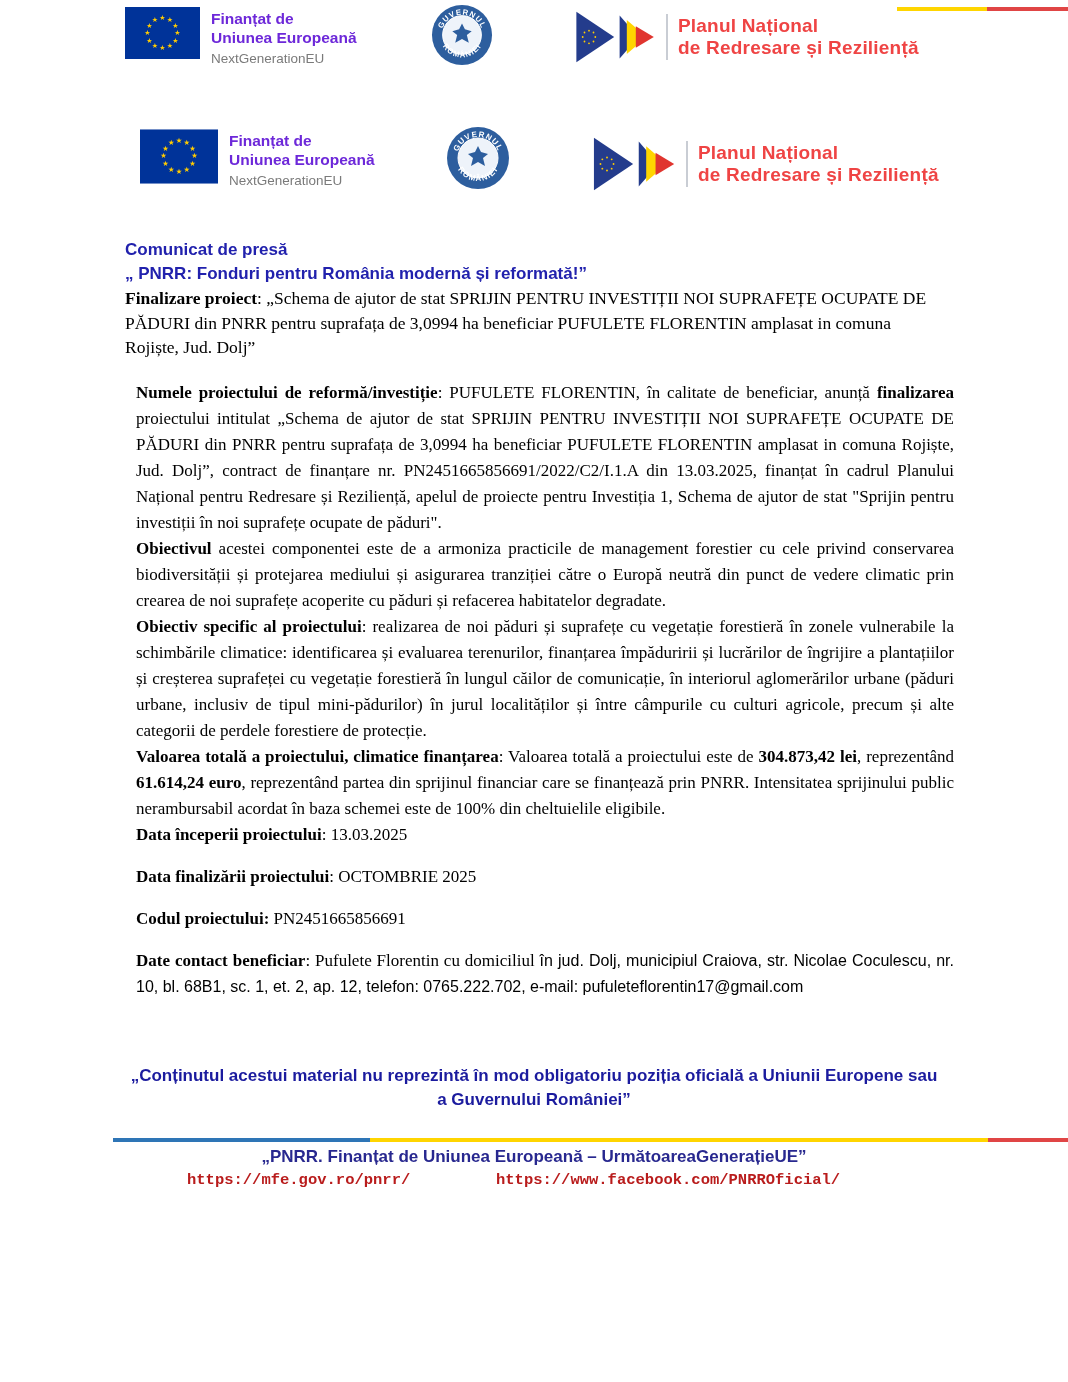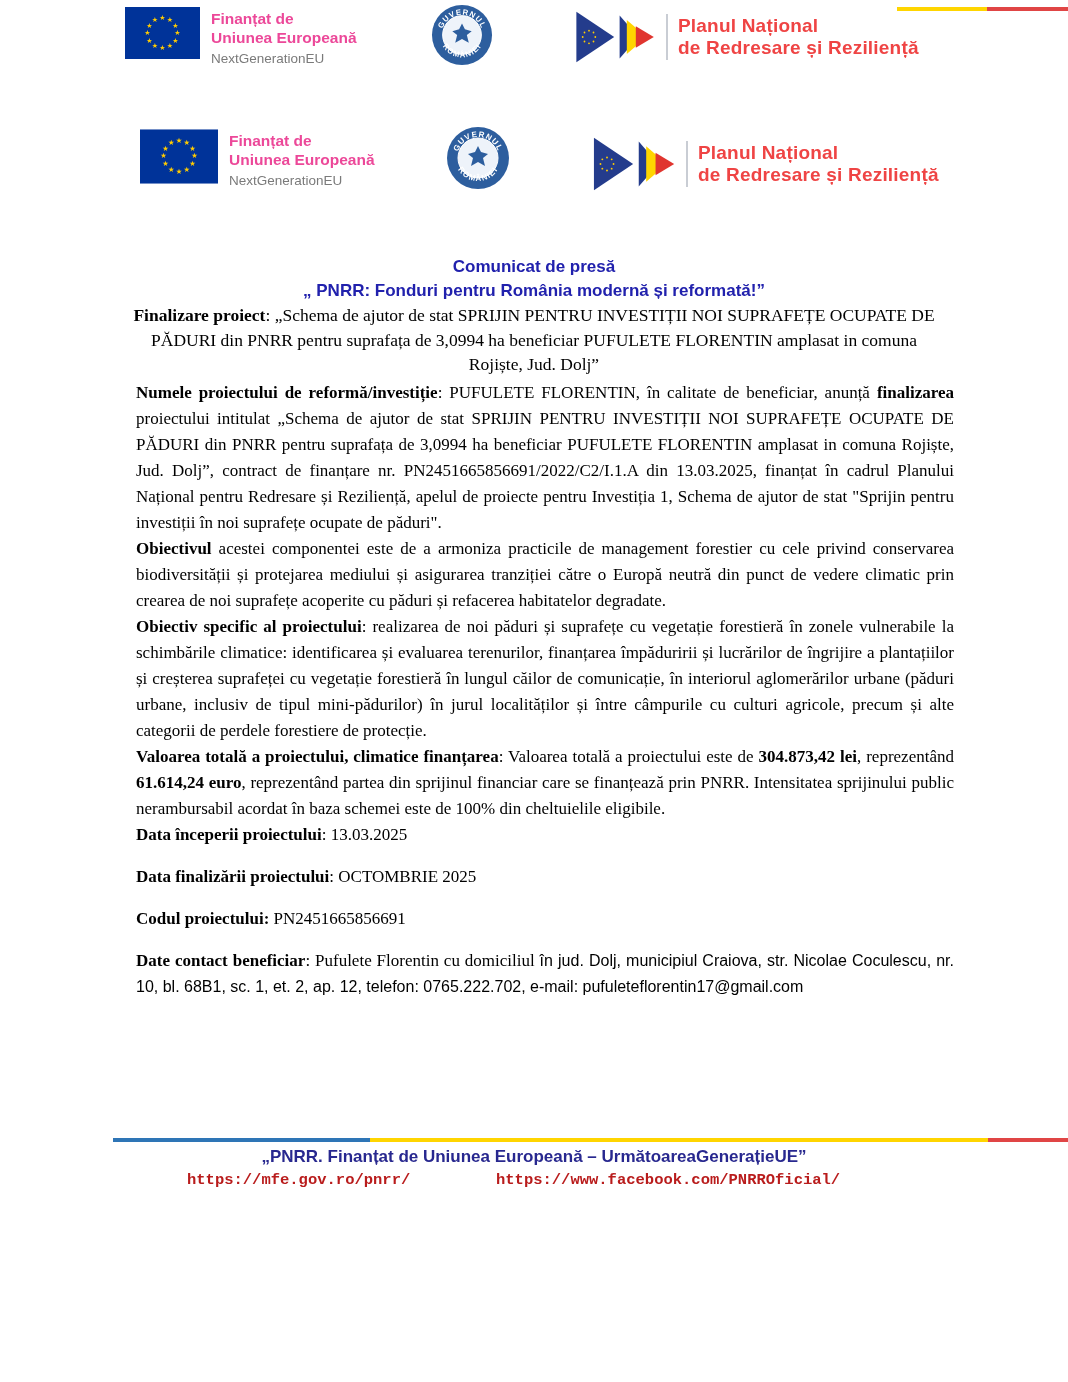--- a/index.html
+++ b/index.html
@@ -9,30 +9,30 @@
   .line-seg{position:absolute;height:4px;}
   .top-line-yellow{top:7px;left:897px;width:90px;background:#ffd500;}
   .top-line-red{top:7px;left:987px;width:81px;background:#e04545;}
   .footer-line-blue{top:1138px;left:113px;width:257px;background:#2e75b6;}
   .footer-line-yellow{top:1138px;left:370px;width:618px;background:#ffd500;}
   .footer-line-red{top:1138px;left:988px;width:80px;background:#e04545;}
 
   
   .logo-eu{position:absolute;display:flex;align-items:flex-start;}
   .eu-text{margin-left:11px;font-family:"Liberation Sans",sans-serif;line-height:19px;padding-top:2px;}
-  .eu-text .l1,.eu-text .l2{font-weight:bold;font-size:15.5px;color:#ec4899;}
+  .eu-text .l1,.eu-text .l2{font-weight:bold;font-size:15.5px;color:#6d28d9;}
   .eu-text .l3{font-size:13.5px;color:#7a7a7a;padding-top:2px;}
   .gov-seal{position:absolute;}
   .logo-pnrr{position:absolute;display:flex;align-items:center;}
   .pnrr-divider{width:2px;height:46px;background:#c9cdd4;margin:0 10px 0 6px;}
   .pnrr-text{font-family:"Liberation Sans",sans-serif;font-weight:bold;color:#ef4444;
              font-size:19px;line-height:22px;letter-spacing:0.2px;}
 
   
-  .title-block{position:absolute;left:125px;top:255px;width:818px;text-align:center;}
+  .title-block{position:absolute;left:125px;top:238px;width:818px;}
   .title-blue{font-family:"Liberation Sans",sans-serif;font-weight:600;font-size:17px;
               line-height:24px;color:#2121ad;}
   .title-serif{font-size:17.5px;line-height:24.5px;color:#000;}
 
   
   .body-block{position:absolute;left:136px;top:380px;width:818px;font-size:17px;
               line-height:26px;text-align:justify;}
   .body-block p{margin:0;}
   .gap-para{margin-top:16px !important;}
   b{font-weight:bold;}
@@ -199,20 +199,21 @@
     <p><b>Numele proiectului de reformă/investiție</b><span>: PUFULETE FLORENTIN, în calitate de beneficiar, anunță </span><b>finalizarea</b><span> proiectului intitulat „Schema de ajutor de stat SPRIJIN PENTRU INVESTIȚII NOI SUPRAFEȚE OCUPATE DE PĂDURI din PNRR pentru suprafața de 3,0994 ha beneficiar PUFULETE FLORENTIN amplasat in comuna Rojiște, Jud. Dolj”, contract de finanțare nr. PN2451665856691/2022/C2/I.1.A din 13.03.2025, finanțat în cadrul Planului Național pentru Redresare și Reziliență, apelul de proiecte pentru Investiția 1, Schema de ajutor de stat "Sprijin pentru investiții în noi suprafețe ocupate de păduri".</span></p>
     <p><b>Obiectivul</b><span> acestei componentei este de a armoniza practicile de management forestier cu cele privind conservarea biodiversității și protejarea mediului și asigurarea tranziției către o Europă neutră din punct de vedere climatic prin crearea de noi suprafețe acoperite cu păduri și refacerea habitatelor degradate.</span></p>
     <p><b>Obiectiv specific al proiectului</b><span>: realizarea de noi păduri și suprafețe cu vegetație forestieră în zonele vulnerabile la schimbările climatice: identificarea și evaluarea terenurilor, finanțarea împăduririi și lucrărilor de îngrijire a plantațiilor și creșterea suprafeței cu vegetație forestieră în lungul căilor de comunicație, în interiorul aglomerărilor urbane (păduri urbane, inclusiv de tipul mini-pădurilor) în jurul localităților și între câmpurile cu culturi agricole, precum și alte categorii de perdele forestiere de protecție.</span></p>
     <p><b>Valoarea totală a proiectului, climatice finanțarea</b><span>: Valoarea totală a proiectului este de </span><b>304.873,42 lei</b><span>, reprezentând </span><b>61.614,24 euro</b><span>, reprezentând partea din sprijinul financiar care se finanțează prin PNRR. Intensitatea sprijinului public nerambursabil acordat în baza schemei este de 100% din cheltuielile eligibile.</span></p>
     <p><b>Data începerii proiectului</b><span>: 13.03.2025</span></p>
     <p class="gap-para"><b>Data finalizării proiectului</b><span>: OCTOMBRIE 2025</span></p>
     <p class="gap-para"><b>Codul proiectului:</b><span> PN2451665856691</span></p>
     <p class="gap-para"><b>Date contact beneficiar</b><span>: Pufulete Florentin cu domiciliul </span><span class="sans-chunk">în jud. Dolj, municipiul Craiova, str. Nicolae Coculescu, nr. 10, bl. 68B1, sc. 1, et. 2, ap. 12, telefon: 0765.222.702, e-mail: </span><span class="sans-chunk">pufuleteflorentin17@gmail.com</span></p>
   </div>
 
+  <div class="disclaimer">„Conținutul acestui material nu reprezintă în mod obligatoriu poziția oficială a Uniunii Europene sau a Guvernului României”</div>
 
   <div class="line-seg footer-line-blue"></div>
   <div class="line-seg footer-line-yellow"></div>
   <div class="line-seg footer-line-red"></div>
 
   <div class="footer-text1">„PNRR. Finanțat de Uniunea Europeană – UrmătoareaGenerațieUE”</div>
   <a class="footer-link footer-link1">https://mfe.gov.ro/pnrr/</a>
   <a class="footer-link footer-link2">https://www.facebook.com/PNRROficial/</a>
 
 </div>

